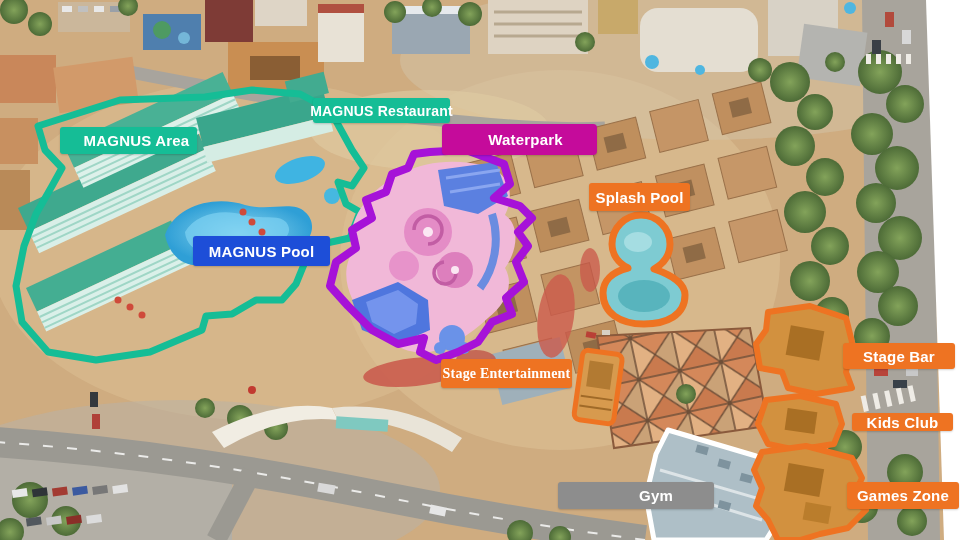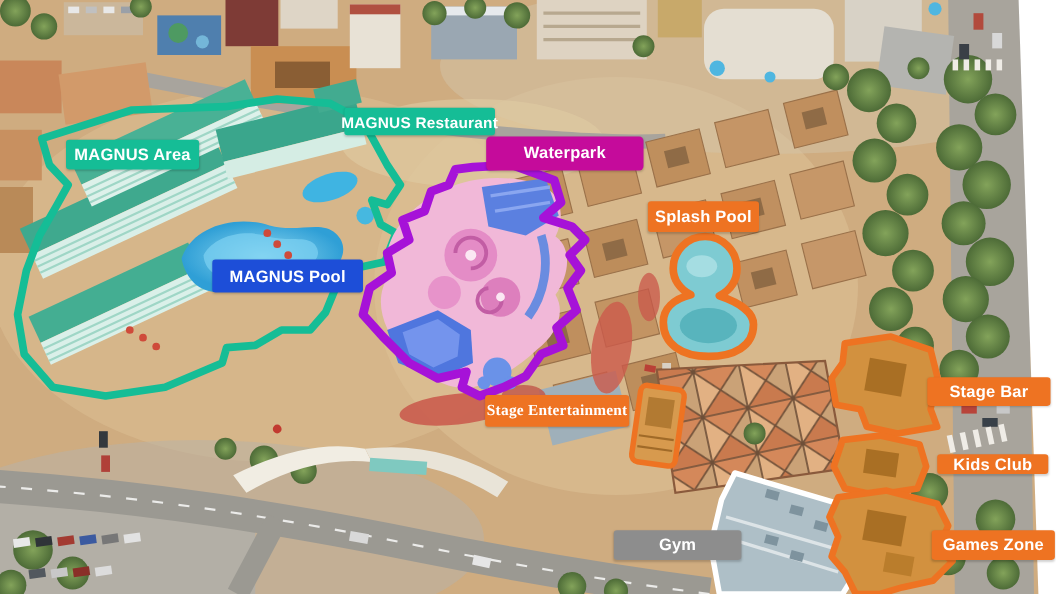--- a/index.html
+++ b/index.html
@@ -3,21 +3,21 @@
 <meta charset="utf-8">
 <style>
   html,body{margin:0;padding:0;background:#222;}
   .stage{position:relative;width:960px;height:540px;overflow:hidden;background:#cfac80;
          font-family:"Liberation Sans",sans-serif;}
   .stage svg{position:absolute;left:0;top:0;}
   .map-label{position:absolute;display:flex;align-items:center;justify-content:center;
     color:#fff;font-weight:600;font-size:15px;line-height:1;border-radius:3px;
     letter-spacing:.2px;box-shadow:0 1px 2px rgba(0,0,0,.18);white-space:nowrap;}
   .lbl-teal{background:#15bd96;}
-  .lbl-magenta{background:#c50b9b;border-radius:4px;}
+  .lbl-magenta{background:#c50b9b;border-radius:4px;padding-left:12px;}
   .lbl-orange{background:#ee7322;}
   .lbl-gray{background:#8d8d8d;}
   .fs14{font-size:14px;}
 </style>
 </head>
 <body>
 
 <div class="stage">
 
 <svg width="960" height="540" viewBox="0 0 960 540">
@@ -314,33 +314,33 @@
   <g>
     <path d="M762 452 L 806 446 L 852 458 L 862 478 L 852 500 L 866 510 L 848 528 L 820 534 L 800 540 L 778 540 L 768 520 L 756 506 L 762 488 L 754 470 Z" fill="#d2913f"></path>
     <rect x="786" y="466" width="36" height="28" fill="#a96f24" transform="rotate(10 804 480)"></rect>
     <rect x="804" y="504" width="26" height="18" fill="#ba7d2c" transform="rotate(10 817 513)"></rect>
     <path d="M762 452 L 806 446 L 852 458 L 862 478 L 852 500 L 866 510 L 848 528 L 820 534 L 800 540 L 778 540 L 768 520 L 756 506 L 762 488 L 754 470 Z" fill="none" stroke="#ee7322" stroke-width="6" stroke-linejoin="round"></path>
   </g>
 
   <polygon points="926,0 960,0 960,540 944,540" fill="#ffffff"></polygon>
 </svg>
 
-<div class="map-label lbl-teal" style="left: 60px; top: 127px; width: 121px; height: 27px; background-color: rgb(21, 189, 150);">MAGNUS Area</div>
+<div class="map-label lbl-teal" style="left: 60px; top: 127px; width: 121px; height: 27px; background-color: rgb(21, 189, 150); padding-left: 16px;">MAGNUS Area</div>
 
 <div class="map-label lbl-teal fs14" style="left: 313px; top: 98px; width: 137px; height: 25px; background-color: rgb(21, 189, 150); text-align: right;">MAGNUS Restaurant</div>
 
 <div class="map-label lbl-teal" style="left: 193px; top: 236px; width: 137px; height: 30px; background-color: #1d4ed8; text-align: center;">MAGNUS Pool</div>
 
 <div class="map-label lbl-magenta" style="left: 442px; top: 124px; width: 143px; height: 31px; background-color: rgb(197, 11, 155);">Waterpark</div>
 
 <div class="map-label lbl-orange" style="left: 589px; top: 183px; width: 101px; height: 28px; background-color: rgb(238, 115, 34);">Splash Pool</div>
 
 <div class="map-label lbl-orange fs14" style="left: 441px; top: 359px; width: 131px; height: 29px; background-color: rgb(238, 115, 34); font-family: Liberation Serif, serif;">Stage Entertainment</div>
 
 <div class="map-label lbl-orange" style="left: 843px; top: 343px; width: 112px; height: 26px; background-color: rgb(238, 115, 34);">Stage Bar</div>
 
 <div class="map-label lbl-orange" style="left: 852px; top: 413px; width: 101px; height: 18px; background-color: rgb(238, 115, 34);">Kids Club</div>
 
 <div class="map-label lbl-orange" style="left: 847px; top: 482px; width: 112px; height: 27px; background-color: rgb(238, 115, 34);">Games Zone</div>
 
-<div class="map-label lbl-gray" style="left: 558px; top: 482px; width: 116px; height: 27px; background-color: rgb(141, 141, 141);">Gym</div>
+<div class="map-label lbl-gray" style="left: 558px; top: 482px; width: 116px; height: 27px; background-color: rgb(141, 141, 141); padding-left: 40px;">Gym</div>
 
 </div>
 
 </body></html>

